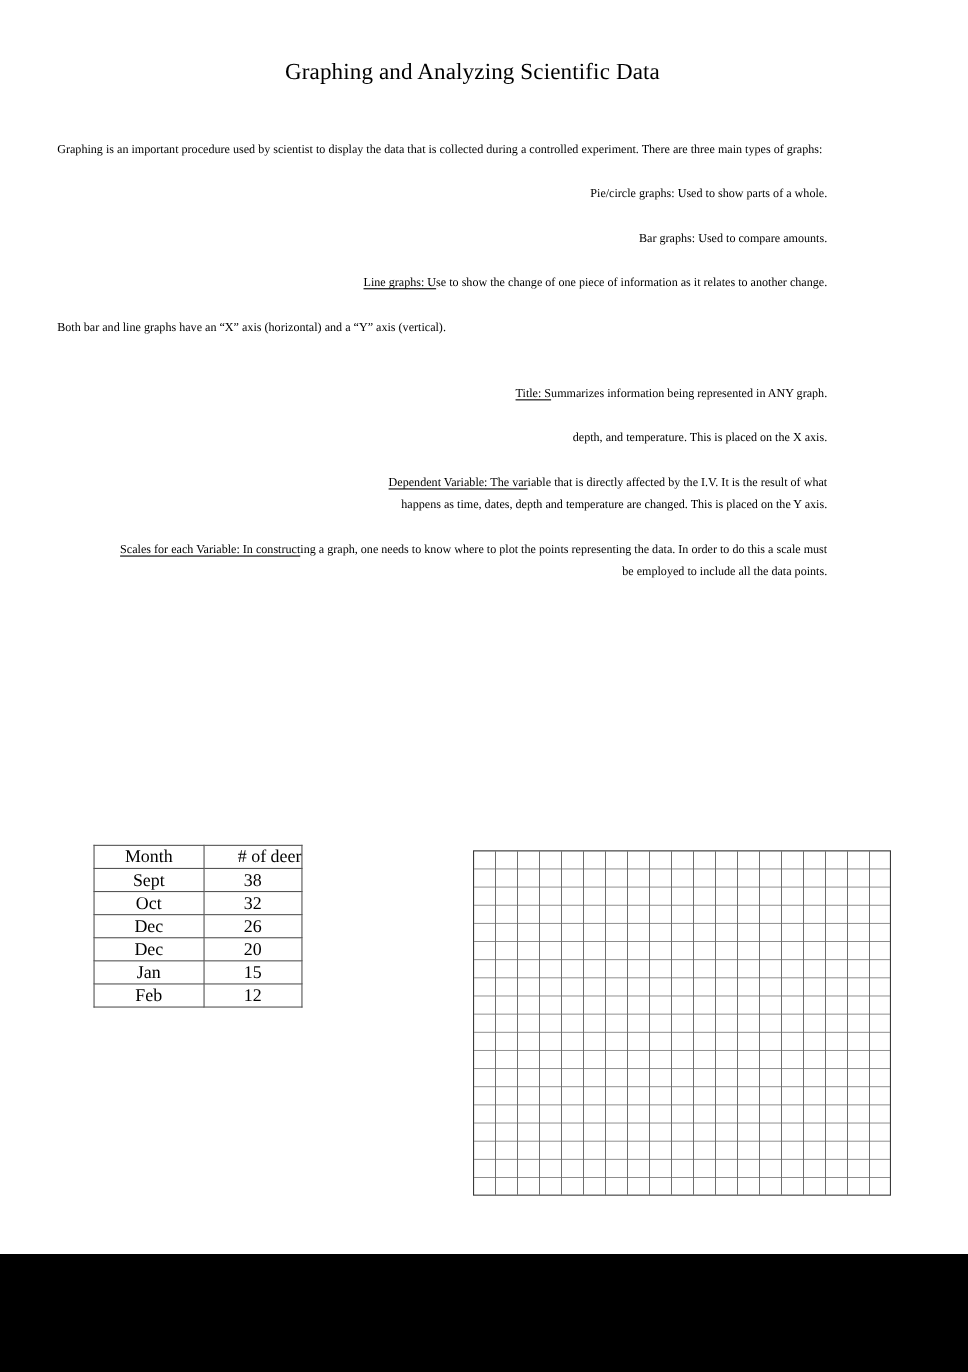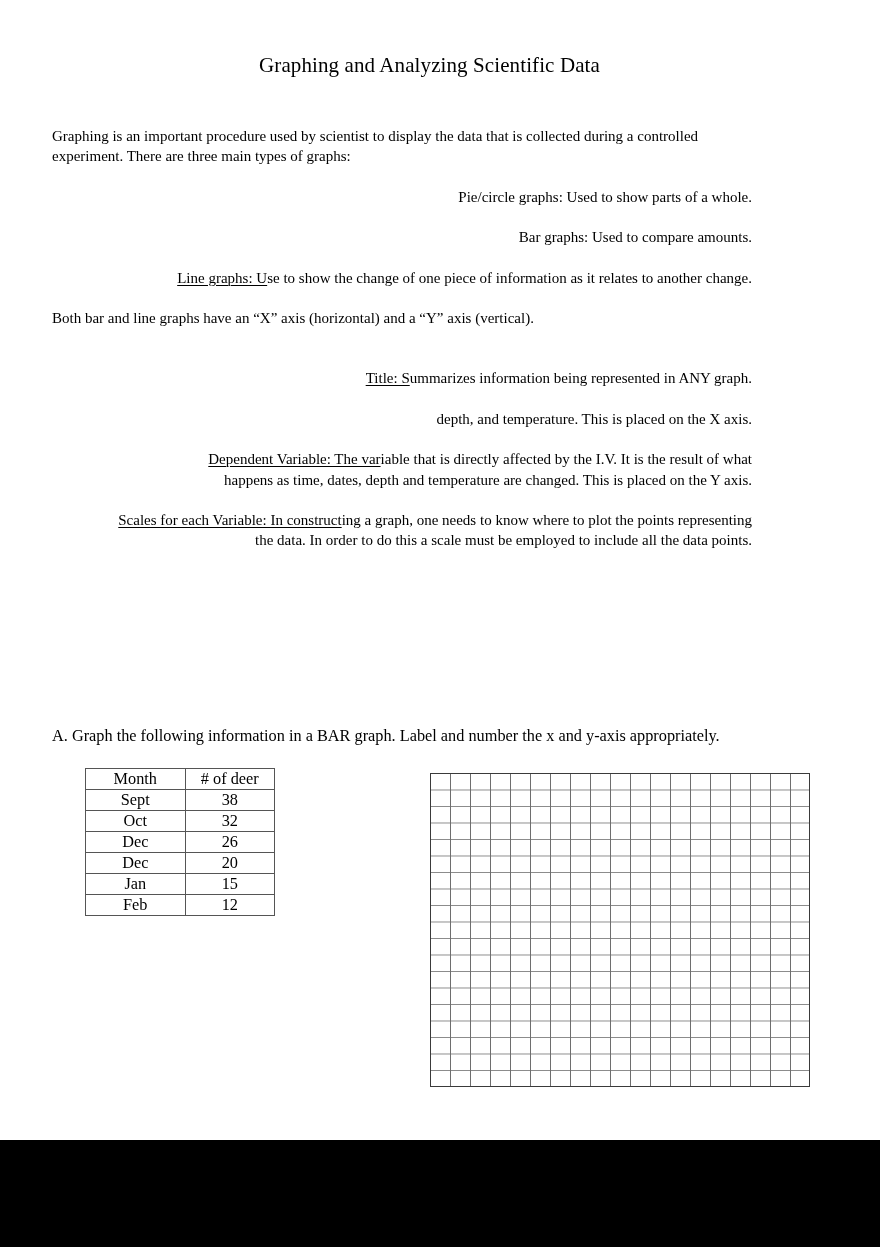--- a/index.html
+++ b/index.html
@@ -47,21 +47,21 @@
     line-height: 26px;
     letter-spacing: 0.1px;
   }
 
   
   .body-text {
     position: absolute;
     left: 52px;
     top: 126px;
     width: 700px;
-    font-size: 15px;
+    font-size: 11px;
     line-height: 20.4px;
   }
   .para {
     margin: 0;
     padding: 0;
   }
   .gap-sm { height: 20px; }
   .gap-md { height: 20px; }
   .indent {
     padding-left: 50px;
@@ -100,21 +100,21 @@
   }
   .data-table td, .data-table th {
     border: 1px solid #555555;
     text-align: center;
     font-weight: normal;
     height: 20px;
     padding: 0;
     line-height: 20px;
   }
   .data-table .col-month { width: 100px; }
-  .data-table .col-count { width: 90px; }
+  .data-table .col-count { width: 90px; text-align: right; }
 
   
   .graph-grid {
     position: absolute;
     left: 430px;
     top: 773px;
     width: 380px;
     height: 314px;
     border: 1px solid #3a3a3a;
     box-sizing: border-box;
@@ -169,21 +169,20 @@
 
       <p class="para indent"><span class="u">Dependent Variable:  The var</span><span>iable that is directly affected by the I.V.  It is the result of what</span></p>
       <p class="para indent">happens as time, dates, depth and temperature are changed.   This       is placed on the Y axis.</p>
 
       <div class="gap-md"></div>
 
       <p class="para indent"><span class="u">Scales for each Variable: In construct</span><span>ing a graph, one needs to know where to plot the points representing the data.  In order to do this a scale must be employed to include all the data points.</span></p>
 
     </div>
 
-    <p class="question-a">A.  Graph the following information in a BAR graph. Label and number the x and y-axis appropriately.</p>
 
     <table class="data-table">
       <thead>
         <tr>
           <th class="col-month">Month</th>
           <th class="col-count"># of deer</th>
         </tr>
       </thead>
       <tbody>
         <tr>

